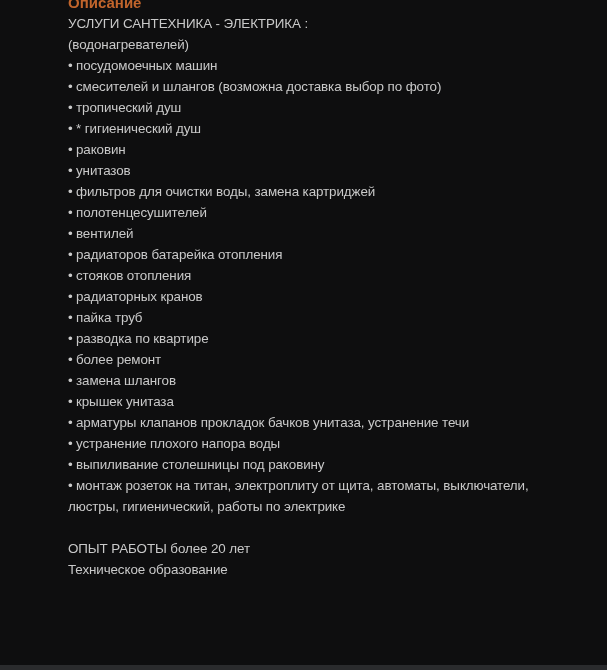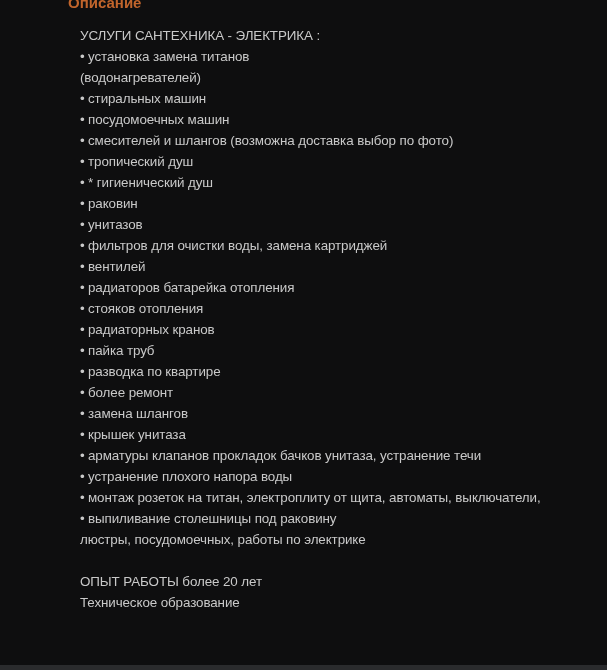--- a/index.html
+++ b/index.html
@@ -25,21 +25,21 @@
       font-size: 15px;
       font-weight: bold;
       line-height: 20px;
       height: 20px;
       margin: 0;
     }
     .desc {
       color: #c9c9c9;
       font-size: 13.4px;
       line-height: 21px;
-      margin: 12px;
+      margin: 0;
       letter-spacing: -0.1px;
     }
     .line {
       display: block;
       white-space: nowrap;
       min-height: 21px;
     }
     .bullet {
       display: inline-block;
       width: 8px;
@@ -59,45 +59,44 @@
   </style>
 </head>
 <body>
 
 <div class="content">
   <h2 class="section-title">Описание</h2>
 
   <div class="desc">
     <span class="line">УСЛУГИ САНТЕХНИКА - ЭЛЕКТРИКА :</span>
 
-    <span class="line"><span class="bullet">•</span><span>установка замена титанов</span></span>
     <span class="line">(водонагревателей)</span>
 
-    <span class="line"><span class="bullet">•</span><span>стиральных машин</span></span>
     <span class="line"><span class="bullet">•</span><span>посудомоечных машин</span></span>
     <span class="line"><span class="bullet">•</span><span>смесителей и шлангов (возможна доставка выбор по фото)</span></span>
     <span class="line"><span class="bullet">•</span><span>тропический душ</span></span>
     <span class="line"><span class="bullet">•</span><span>* гигиенический душ</span></span>
     <span class="line"><span class="bullet">•</span><span>раковин</span></span>
     <span class="line"><span class="bullet">•</span><span>унитазов</span></span>
     <span class="line"><span class="bullet">•</span><span>фильтров для очистки воды, замена картриджей</span></span>
+    <span class="line"><span class="bullet">•</span><span>полотенцесушителей</span></span>
     <span class="line"><span class="bullet">•</span><span>вентилей</span></span>
     <span class="line"><span class="bullet">•</span><span>радиаторов батарейка отопления</span></span>
     <span class="line"><span class="bullet">•</span><span>стояков отопления</span></span>
     <span class="line"><span class="bullet">•</span><span>радиаторных кранов</span></span>
     <span class="line"><span class="bullet">•</span><span>пайка труб</span></span>
     <span class="line"><span class="bullet">•</span><span>разводка по квартире</span></span>
     <span class="line"><span class="bullet">•</span><span>более ремонт</span></span>
     <span class="line"><span class="bullet">•</span><span>замена шлангов</span></span>
     <span class="line"><span class="bullet">•</span><span>крышек унитаза</span></span>
     <span class="line"><span class="bullet">•</span><span>арматуры клапанов прокладок бачков унитаза, устранение течи</span></span>
     <span class="line"><span class="bullet">•</span><span>устранение плохого напора воды</span></span>
+    <span class="line"><span class="bullet">•</span><span>выпиливание столешницы под раковину</span></span>
     <span class="line"><span class="bullet">•</span><span>монтаж розеток на титан, электроплиту от щита, автоматы, выключатели,</span></span>
-    <span class="line"><span class="bullet">•</span><span>выпиливание столешницы под раковину</span></span>
-    <span class="line">люстры, посудомоечных, работы по электрике</span>
+    <span class="line">люстры, гигиенический, работы по электрике</span>
 
     <div class="spacer"></div>
 
     <span class="line">ОПЫТ РАБОТЫ более 20 лет</span>
     <span class="line">Техническое образование</span>
   </div>
 </div>
 
 <div class="bottom-bar"></div>
 

